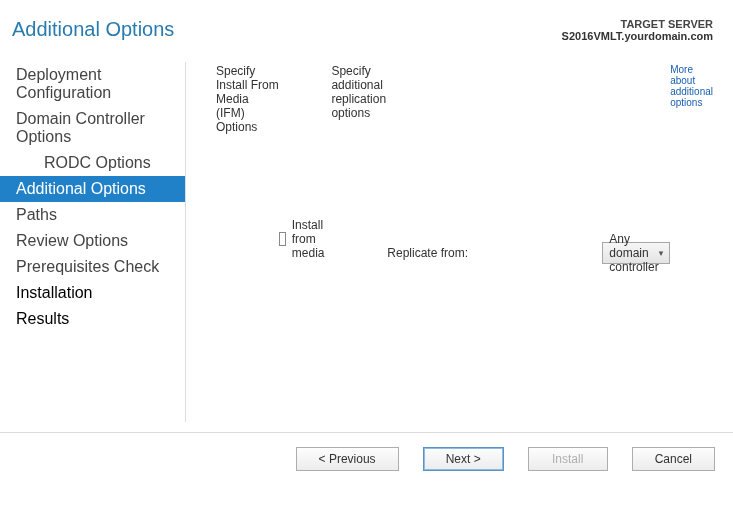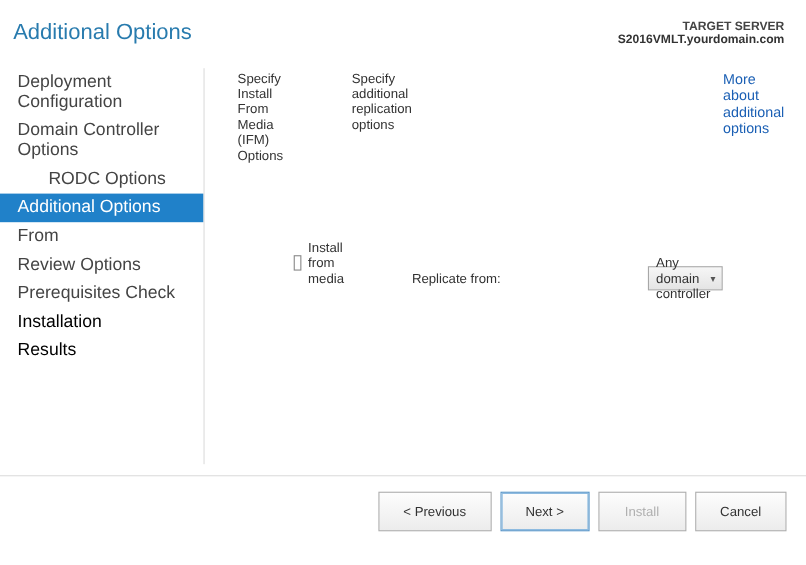--- a/index.html
+++ b/index.html
@@ -95,41 +95,42 @@
       color: #323232;
       cursor: pointer;
     }
     .chevron {
       font-size: 9px;
       color: #555;
     }
     .spacer { flex: 1; }
     .more-link {
       color: #1a5fb4;
-      font-size: 13px;
+      font-size: 10px;
       cursor: pointer;
       margin-bottom: 28px;
     }
     .footer {
       border-top: 1px solid #dcdcdc;
       display: flex;
       justify-content: flex-end;
       gap: 8px;
       padding: 14px 18px;
     }
     .btn {
       min-width: 80px;
-      height: 36px;
+      height: 24px;
       border: 1px solid #adadad;
       background: linear-gradient(#fdfdfd, #ececec);
       font-family: inherit;
       font-size: 12px;
       color: #323232;
       cursor: pointer;
       padding: 0 22px;
+      margin-left: 16px;
     }
     .btn.default {
       border: 1px solid #5594c8;
       box-shadow: inset 0 0 0 1px #8ebbe0;
     }
     .btn:disabled {
       color: #b0b0b0;
       cursor: default;
     }
   </style>
@@ -143,21 +144,21 @@
     <div class="target-server">S2016VMLT.yourdomain.com</div>
   </div>
 </div>
 
 <div class="body">
   <div class="sidebar">
     <div class="sidebar-item">Deployment Configuration</div>
     <div class="sidebar-item">Domain Controller Options</div>
     <div class="sidebar-item indent">RODC Options</div>
     <div class="sidebar-item selected">Additional Options</div>
-    <div class="sidebar-item">From</div>
+    <div class="sidebar-item">Paths</div>
     <div class="sidebar-item">Review Options</div>
     <div class="sidebar-item">Prerequisites Check</div>
     <div class="sidebar-item disabled">Installation</div>
     <div class="sidebar-item disabled">Results</div>
   </div>
 
   <div class="divider"></div>
 
   <div class="main">
     <div class="section-label">Specify Install From Media (IFM) Options</div>

